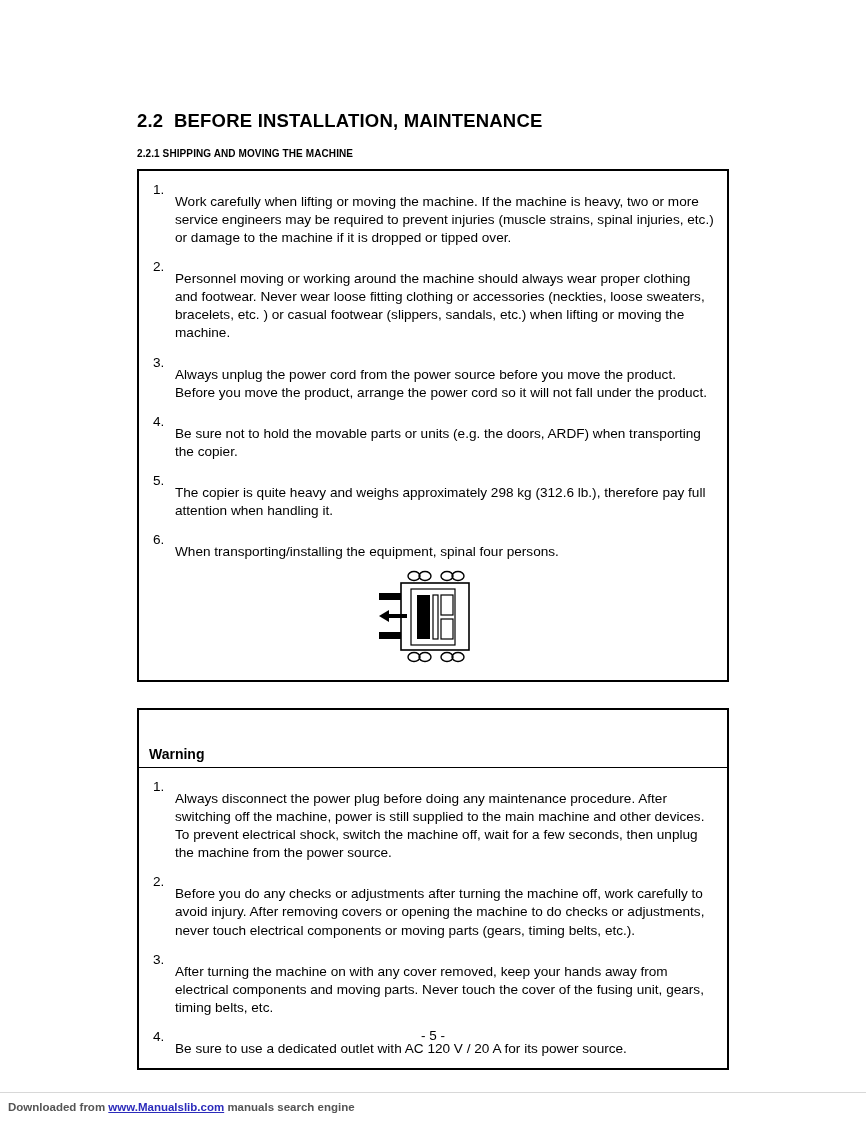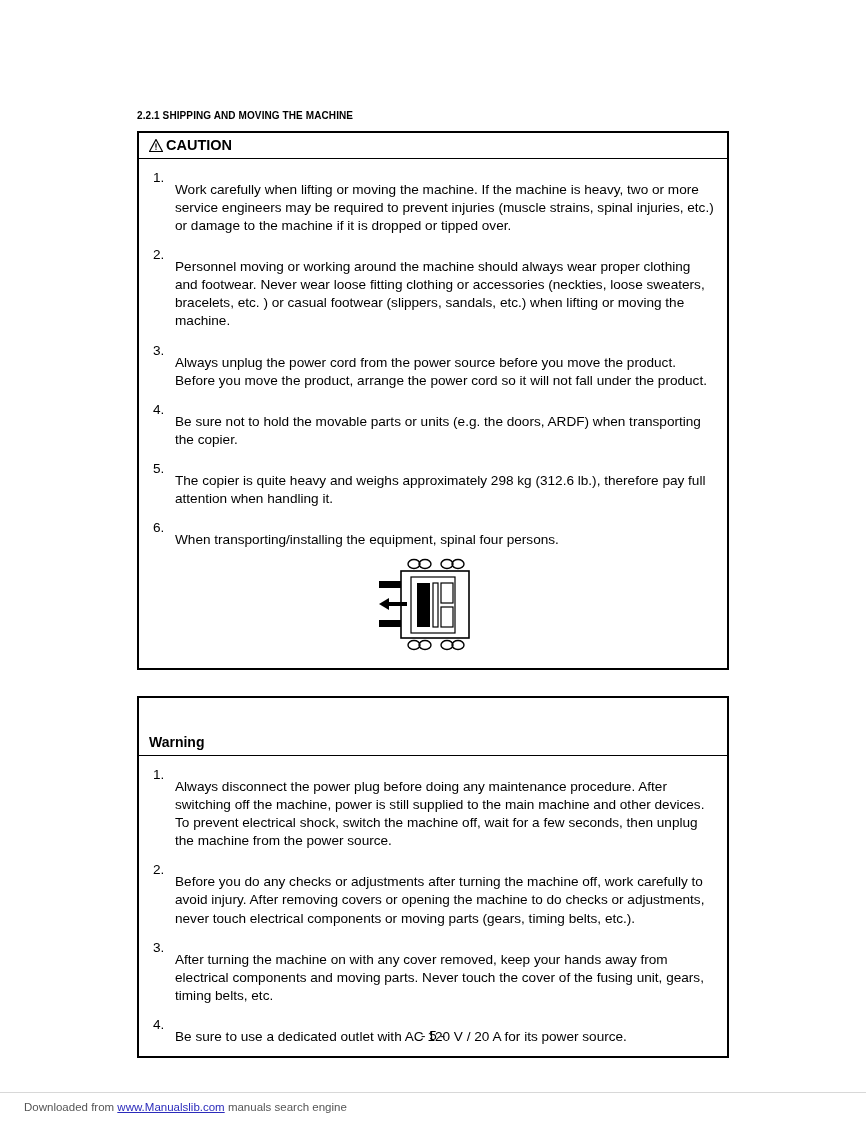--- a/index.html
+++ b/index.html
@@ -102,54 +102,48 @@
     position: absolute;
     left: 0;
     top: 1092px;
     width: 866px;
     border-top: 1px solid #d8d8d8;
     padding-top: 8px;
     font-size: 11.5px;
     color: #555;
   }
   .footer .inner {
-    padding-left: 24px;
+    padding-left: 8px;
+    font-weight: bold;
   }
   .footer a {
     color: #2b2bbb;
     text-decoration: underline;
   }
   .sp-after-box { height: 26px; }
   .warnbox-title {
     font-weight: bold;
     font-size: 14px;
     margin-top: 32px;
   }
 </style>
 </head>
 <body>
 
 <div class="page">
 
   <div class="content">
 
+    <h1 class="section-title">
+      <span>2.2</span>&nbsp;&nbsp;<span>BEFORE INSTALLATION, MAINTENANCE</span>
+    </h1>
 
     <h2 class="subsection-title">2.2.1  SHIPPING AND MOVING THE MACHINE</h2>
 
     <div class="box">
-      <div class="box-header">
-        <span class="warn-tri">
-          <svg width="14" height="13" viewBox="0 0 14 13">
-            <polygon points="7,0.5 13.5,12.5 0.5,12.5" fill="none" stroke="#000" stroke-width="1.2"></polygon>
-            <rect x="6.4" y="4.5" width="1.2" height="4.2" fill="#000"></rect>
-            <rect x="6.4" y="9.6" width="1.2" height="1.2" fill="#000"></rect>
-          </svg>
-        </span>
-        <span>CAUTION</span>
-      </div>
       <div class="box-body">
         <ol class="items">
           <li>
             <span class="num">1.</span>
             <span class="txt">Work carefully when lifting or moving the machine. If the machine is heavy, two or more service engineers may be required to prevent injuries (muscle strains, spinal injuries, etc.) or damage to the machine if it is dropped or tipped over.</span>
           </li>
           <li>
             <span class="num">2.</span>
             <span class="txt">Personnel moving or working around the machine should always wear proper clothing and footwear. Never wear loose fitting clothing or accessories (neckties, loose sweaters, bracelets, etc. ) or casual footwear (slippers, sandals, etc.) when lifting or moving the machine.</span>
           </li>

